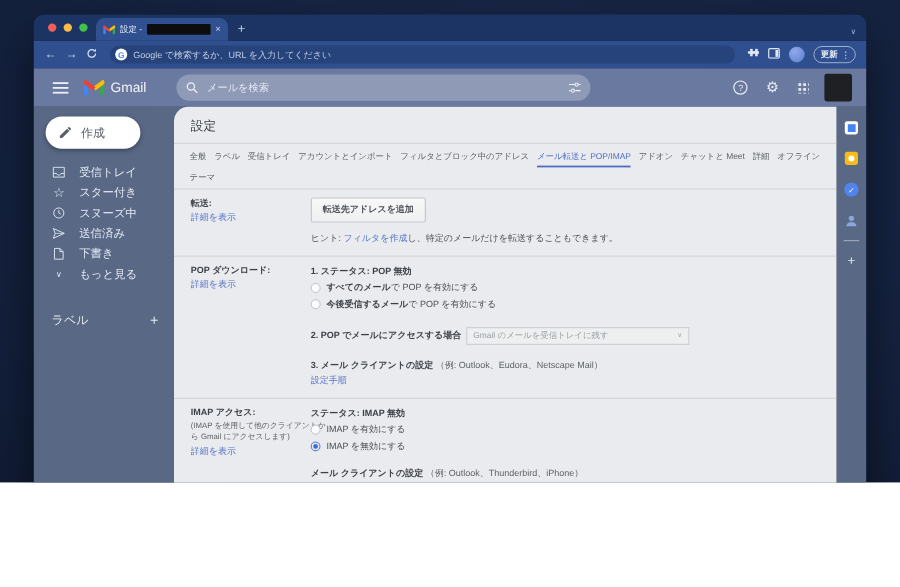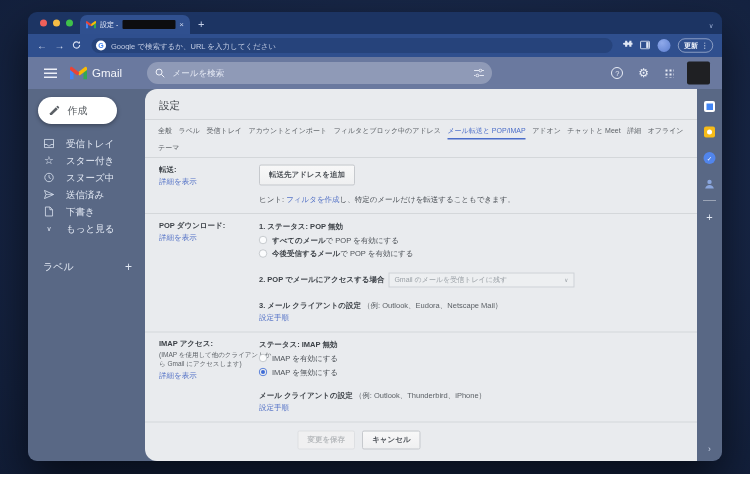--- a/index.html
+++ b/index.html
@@ -1,17 +1,17 @@
 <!DOCTYPE html>
 <html><head>
 <meta charset="utf-8">
 <style>
   html,body{margin:0;padding:0;}
   body{width:750px;height:489px;overflow:hidden;font-family:"Liberation Sans",sans-serif;}
-  .viewport{width:750px;height:474px;position:relative;overflow:hidden;
+  .viewport{width:750px;height:402px;position:relative;overflow:hidden;
     background:radial-gradient(130% 130% at 58% 38%, #1c2d52 0%, #13203c 55%, #0b1326 100%);}
   .stage{width:1500px;height:978px;transform:scale(.5);transform-origin:0 0;position:relative;}
 
   
   .window{position:absolute;left:56px;top:24px;width:1388px;height:898px;border-radius:18px;
     overflow:hidden;display:flex;flex-direction:column;box-shadow:0 40px 90px rgba(0,0,0,.6);}
 
   
   .tabstrip{height:44px;background:#1c3463;position:relative;display:flex;align-items:flex-end;flex:none;}
   .lights{position:absolute;left:24px;top:15px;display:flex;gap:12px;}

